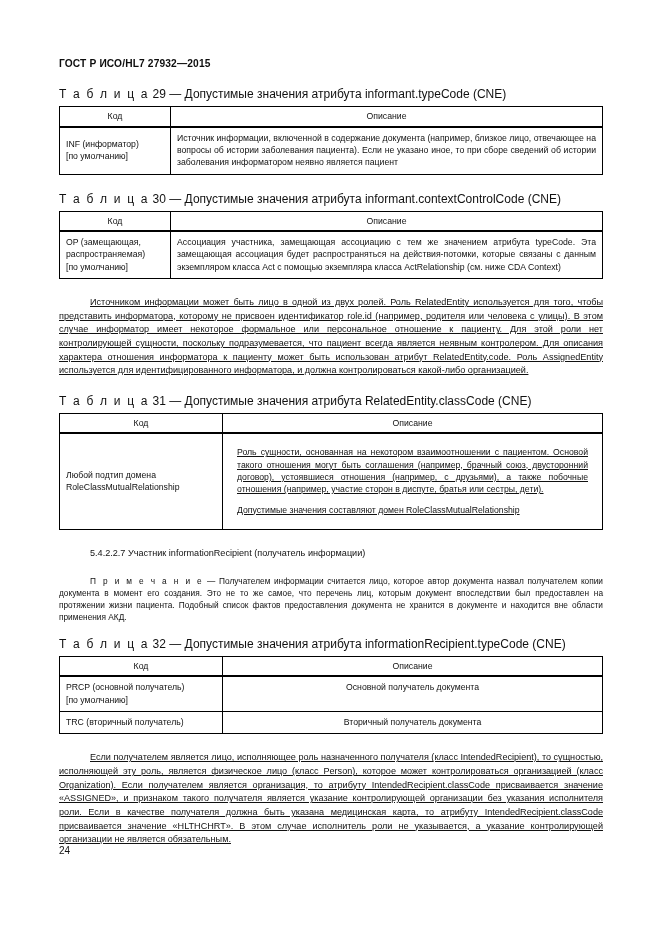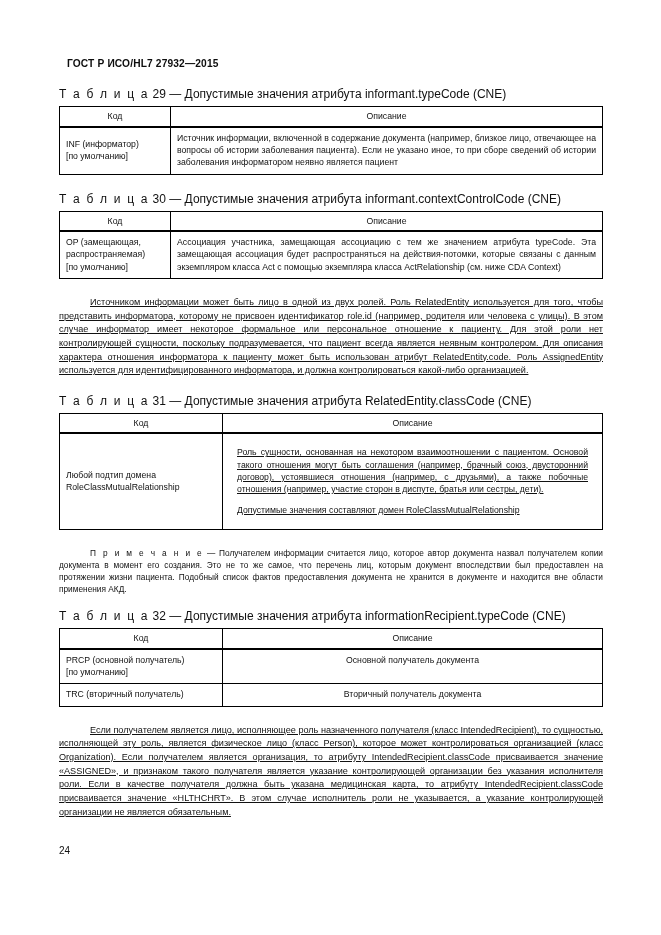--- a/index.html
+++ b/index.html
@@ -26,21 +26,21 @@
     top: 58px;
     width: 544px;
   }
 
   
   .doc-header {
     font-size: 10.2px;
     font-weight: bold;
     letter-spacing: 0.15px;
     color: #0d0d0d;
-    margin: 0 0 18px 8px;
+    margin: 0 0 18px 0;
     line-height: 1.1;
   }
 
   
   .table-caption {
     font-size: 12px;
     color: #111;
     margin: 0 0 4px 0;
     line-height: 1.25;
     white-space: nowrap;
@@ -221,20 +221,21 @@
           <td class="code-cell">Любой подтип домена<br>RoleClassMutualRelationship</td>
           <td class="desc-cell">
             <p>Роль сущности, основанная на некотором взаимоотношении с пациентом. Основой такого отношения могут быть соглашения (например, брачный союз, двусторонний договор), устоявшиеся отношения (например, с друзьями), а также побочные отношения (например, участие сторон в диспуте, братья или сестры, дети).</p>
             <p class="no-justify">Допустимые значения составляют домен RoleClassMutualRelationship</p>
           </td>
         </tr>
       </tbody>
     </table>
 
     <div class="clause">
+      <span>5.4.2.2.7 Участник informationRecipient (получатель информации)</span>
     </div>
 
     <p class="note">
       <span class="note-label">П р и м е ч а н и е</span><span> — </span><span>Получателем информации считается лицо, которое автор документа назвал получателем копии документа в момент его создания. Это не то же самое, что перечень лиц, которым документ впоследствии был предоставлен на протяжении жизни пациента. Подобный список фактов предоставления документа не хранится в документе и находится вне области применения АКД.</span>
     </p>
 
     <div class="table-caption">
       <span class="cap-word">Т а б л и ц а</span>
       <span class="cap-num">32</span>
       <span class="cap-num">— Допустимые значения атрибута informationRecipient.typeCode (CNE)</span>

